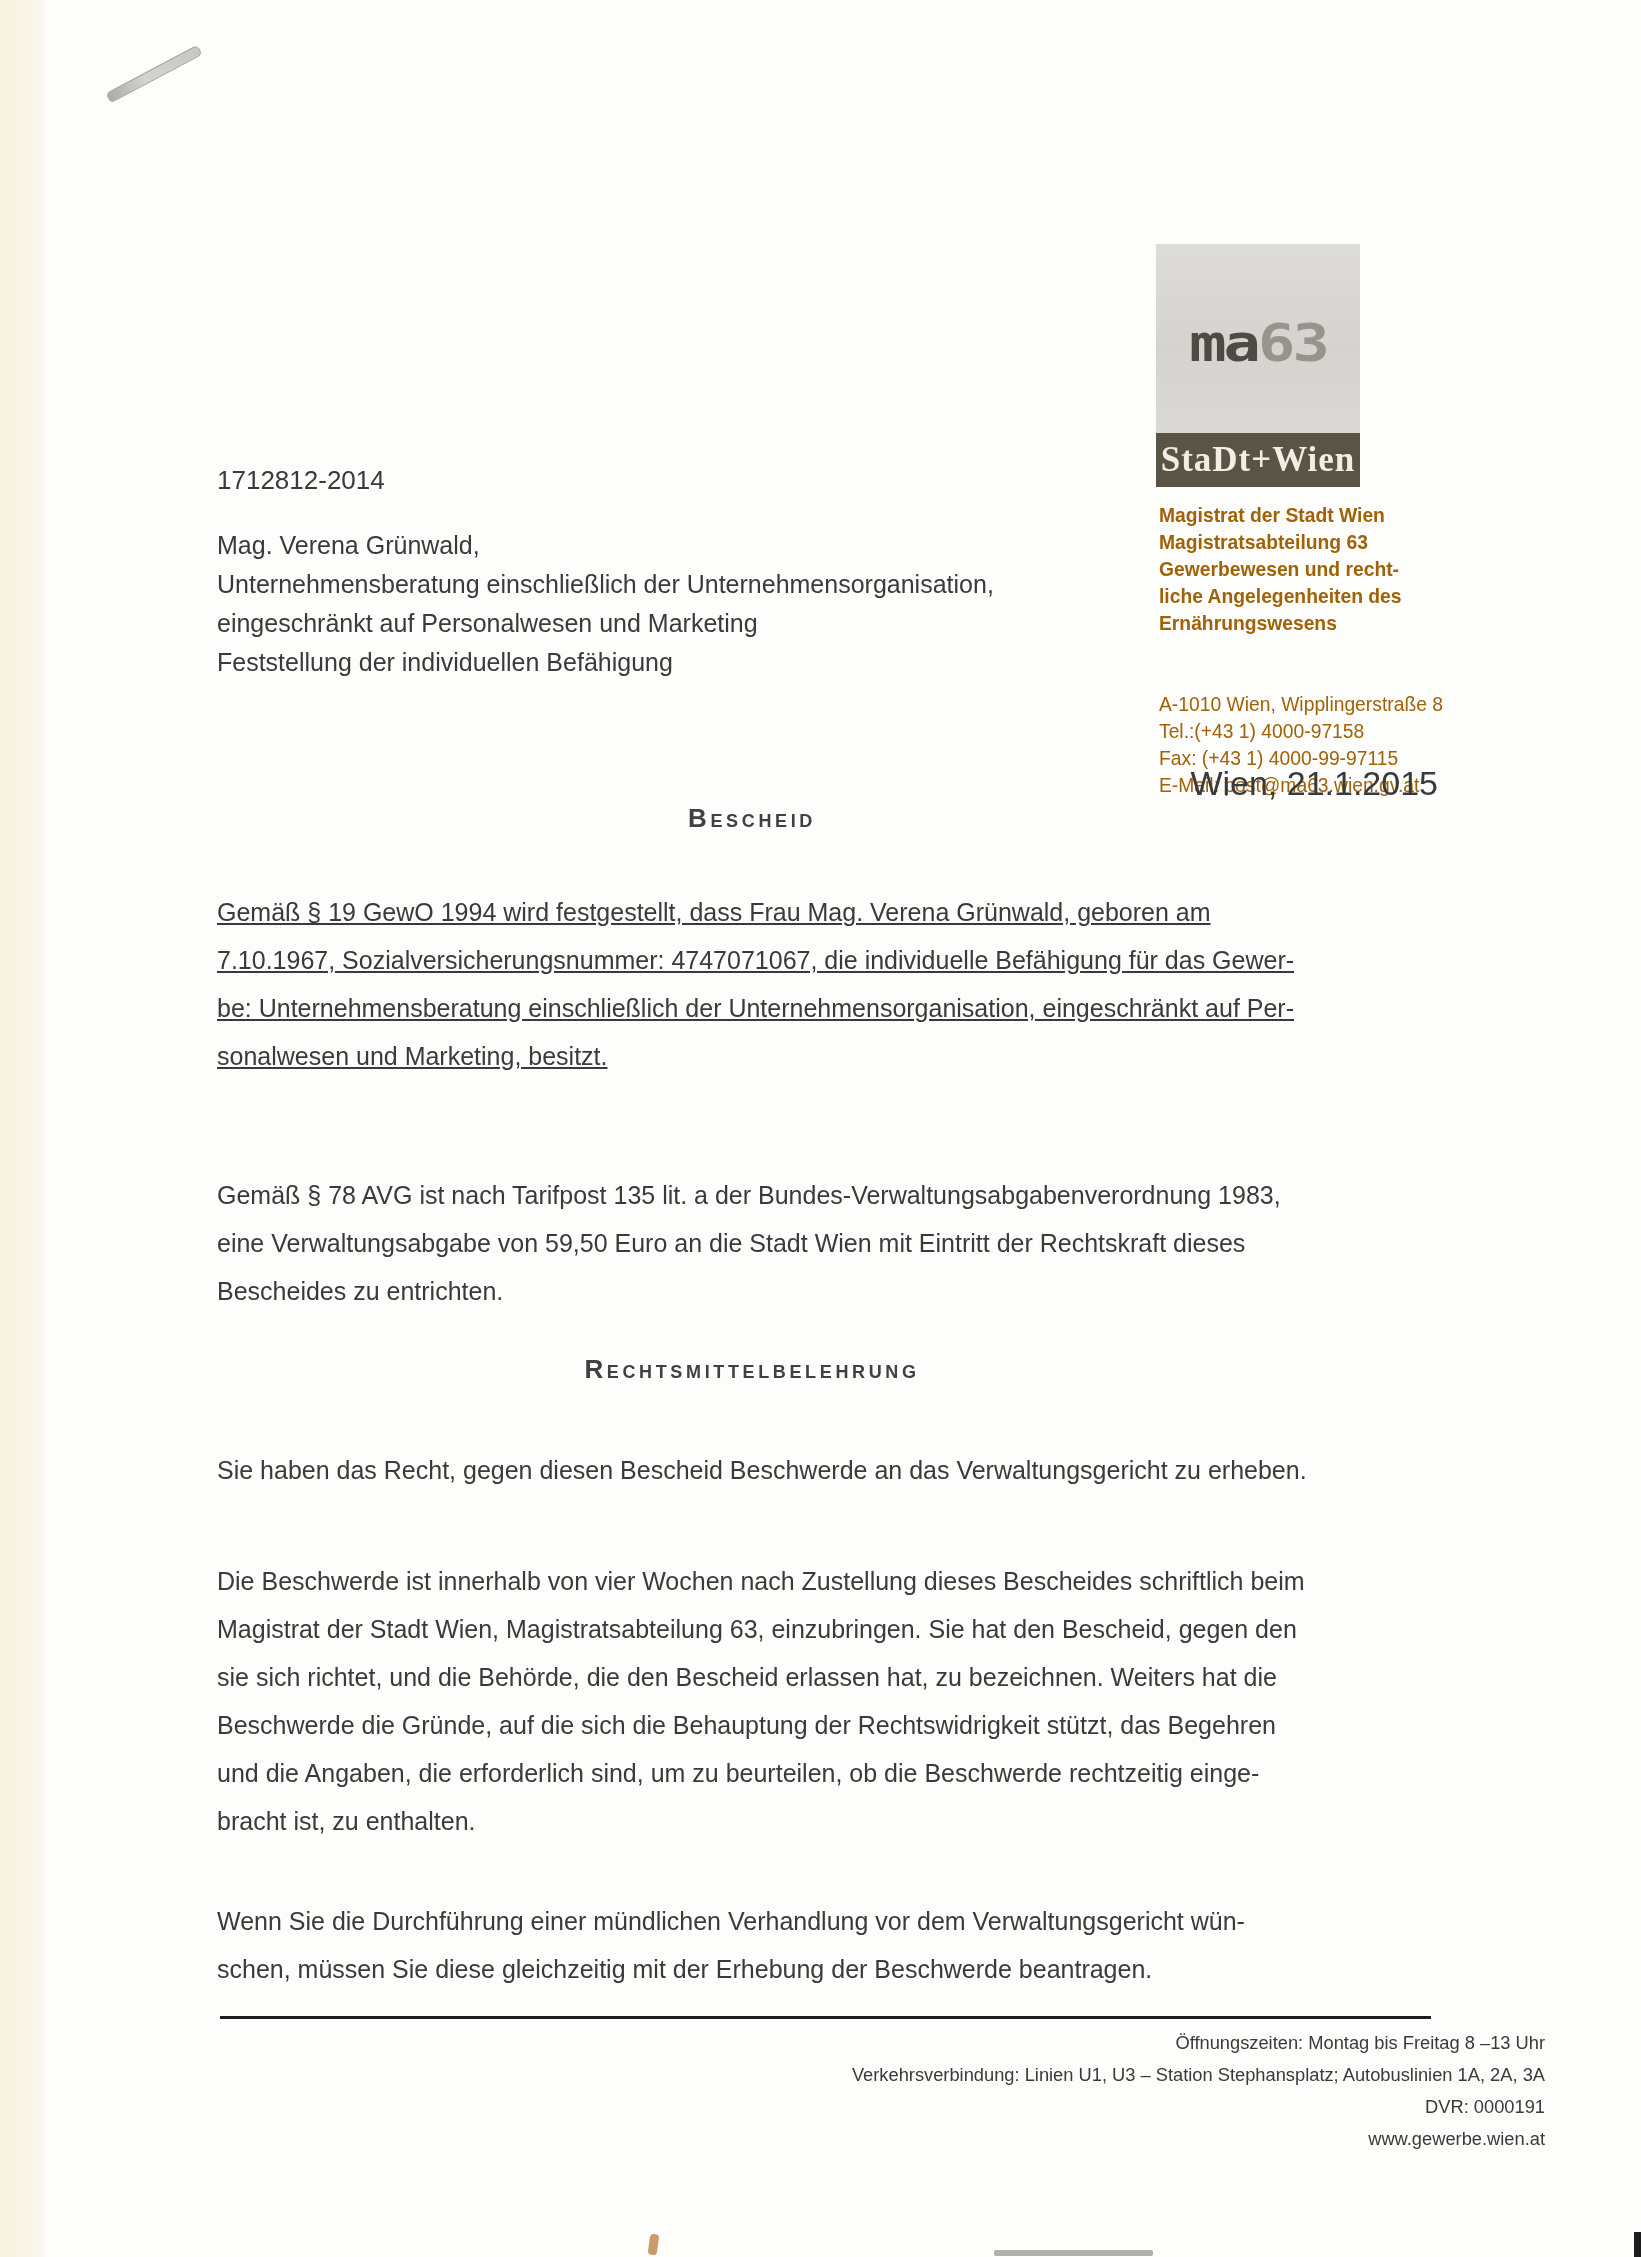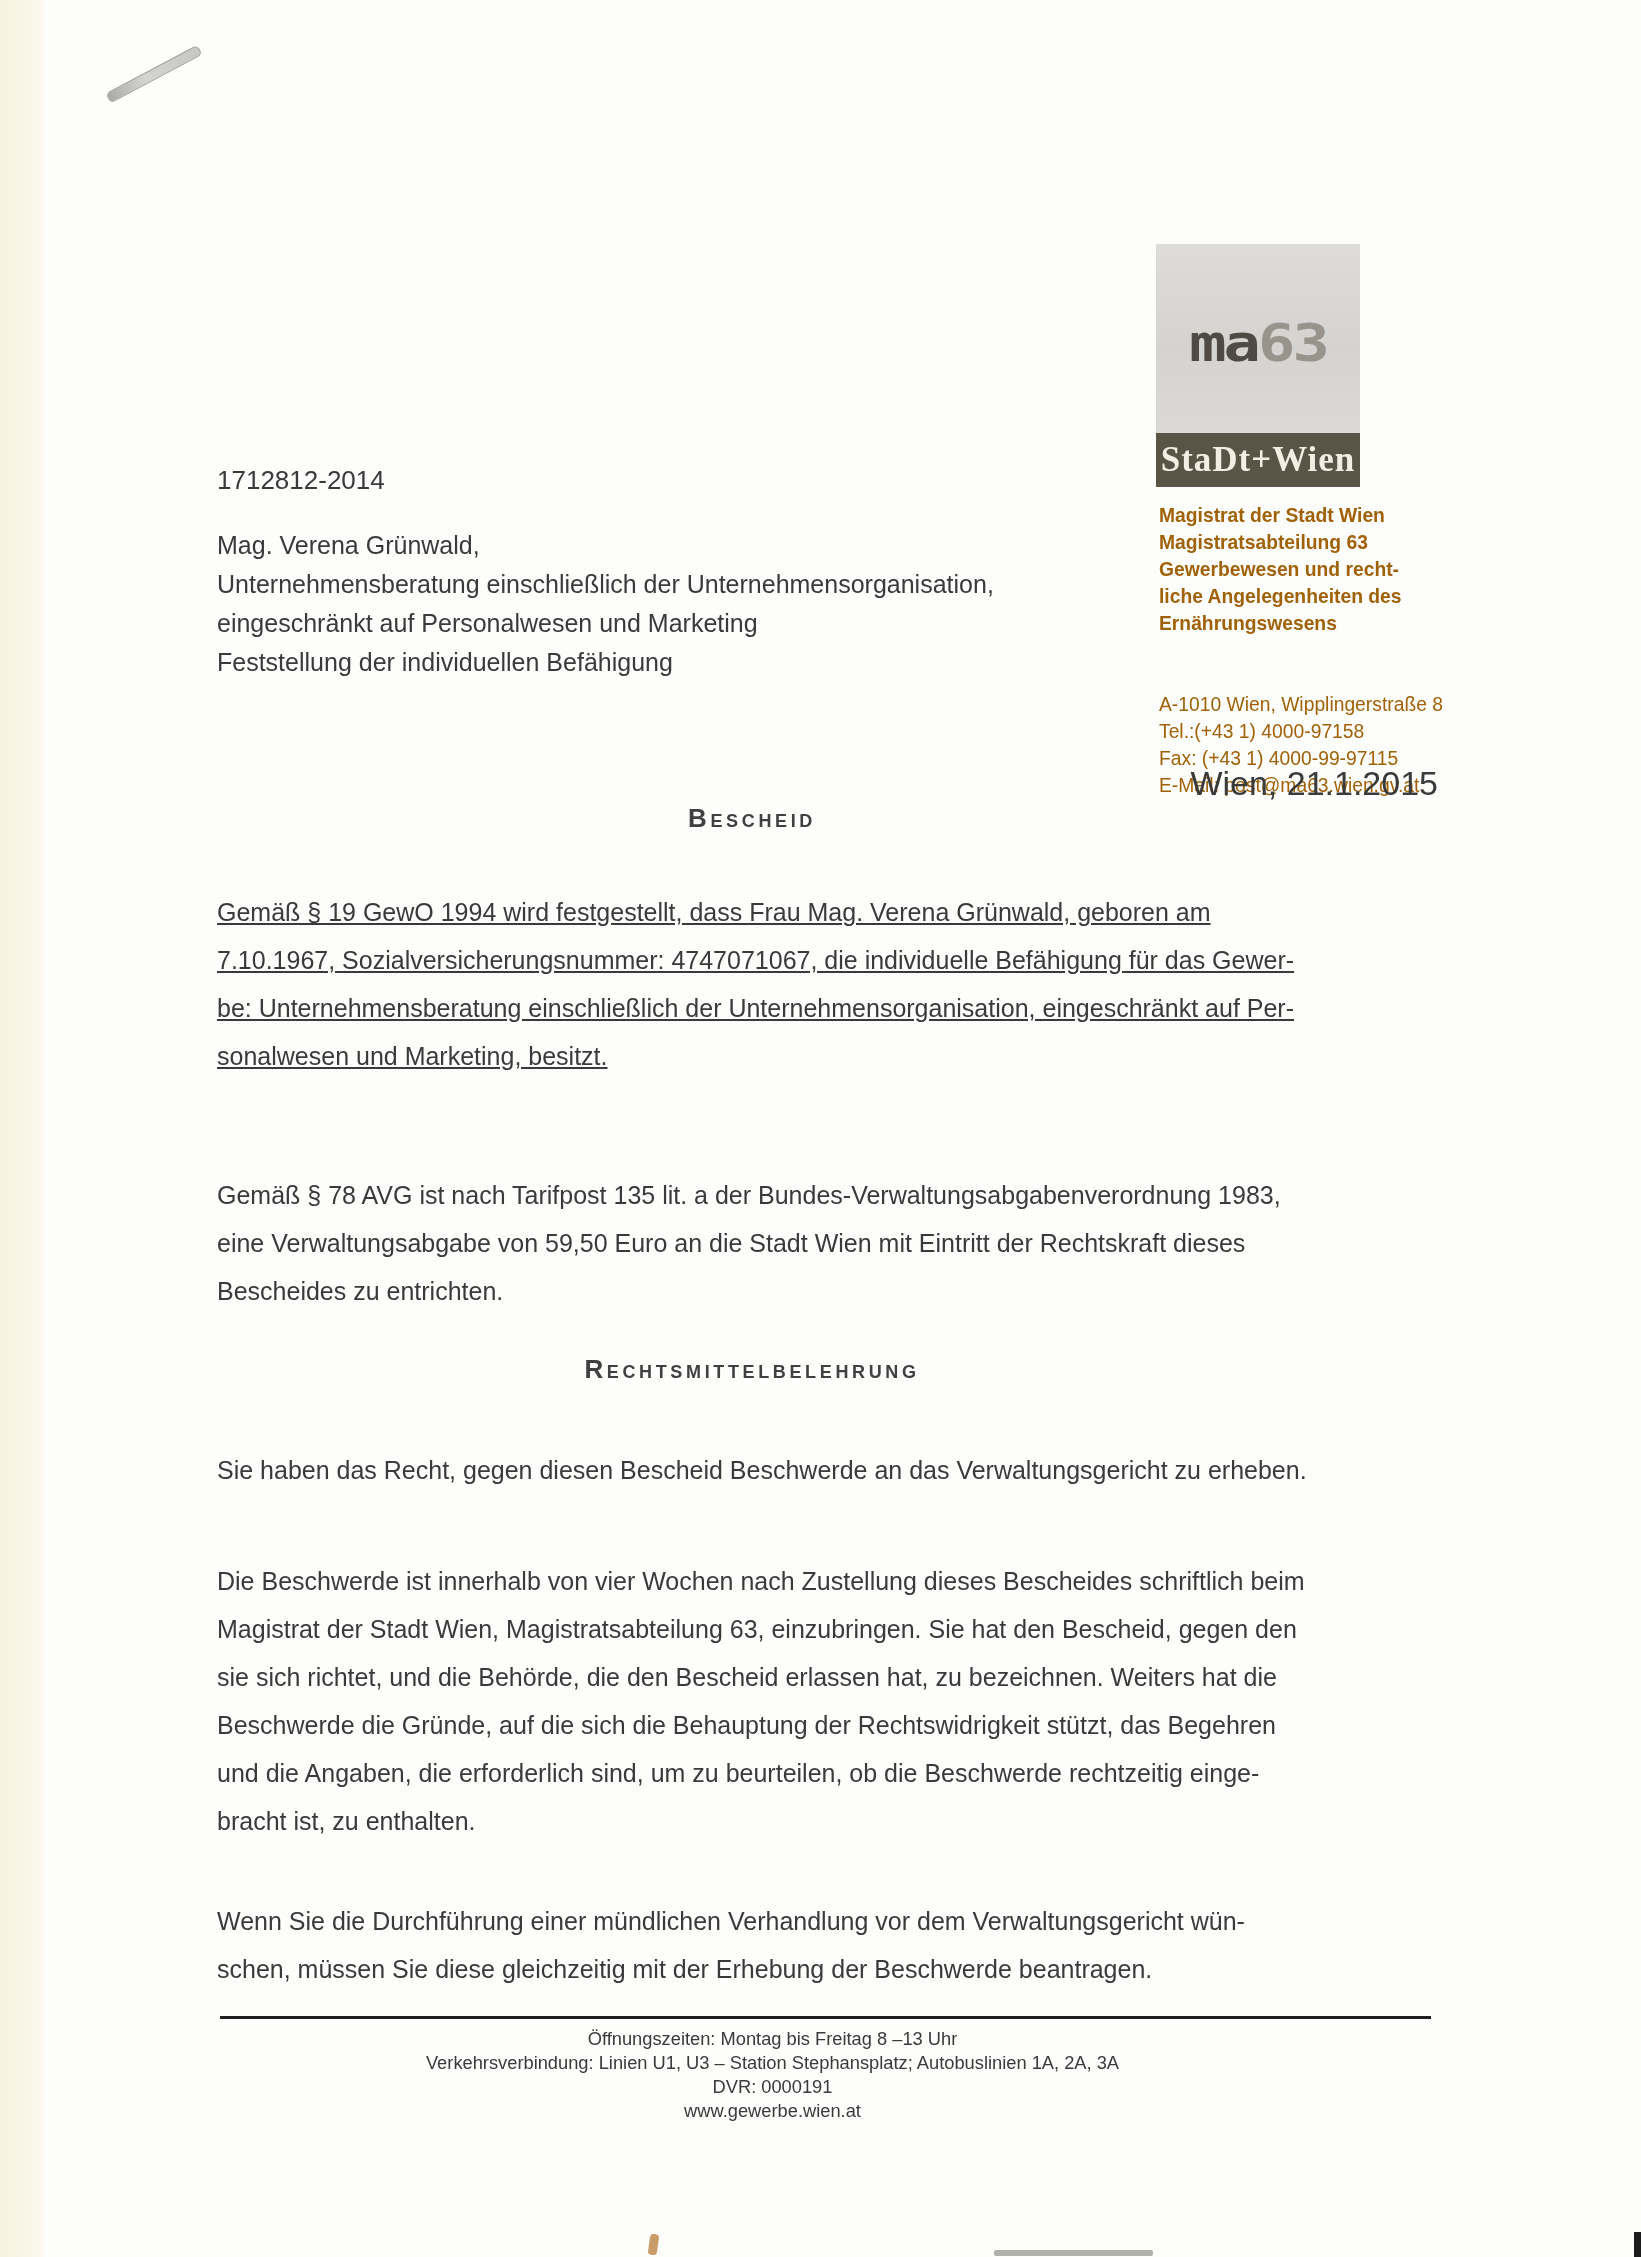--- a/index.html
+++ b/index.html
@@ -74,22 +74,22 @@
     font-size:25px;line-height:48px;white-space:pre;color:#3a3a3a;
   }
   .p-determination{top:888px;text-decoration:underline;}
   .p-fee{top:1171px;}
   .p-appeal-right{top:1446px;}
   .p-appeal-req{top:1557px;}
   .p-hearing{top:1897px;}
   
   .footer-rule{position:absolute;left:220px;top:2016px;width:1211px;height:2.9px;background:#1f1f1f;}
   .footer{
-    position:absolute;left:0;top:2027px;width:1545px;text-align:center;
-    font-size:18.3px;line-height:24px;white-space:pre;color:#3a3a3a;
+    position:absolute;left:0;top:2027px;width:1545px;text-align:right;
+    font-size:18.3px;line-height:32px;white-space:pre;color:#3a3a3a;
   }
   
   .mark-tan{position:absolute;left:649px;top:2234px;width:8.7px;height:21px;background:#c08b4f;border-radius:3.9px;transform:rotate(8deg);opacity:.85;}
   .mark-smudge{position:absolute;left:994px;top:2250px;width:159px;height:5.8px;background:#55544c;opacity:.45;border-radius:1.9px;}
   .mark-corner{position:absolute;left:1634px;top:2232px;width:7.7px;height:25px;background:#1c1c1c;}
 </style>
 </head>
 <body>
 
 <div class="page">

